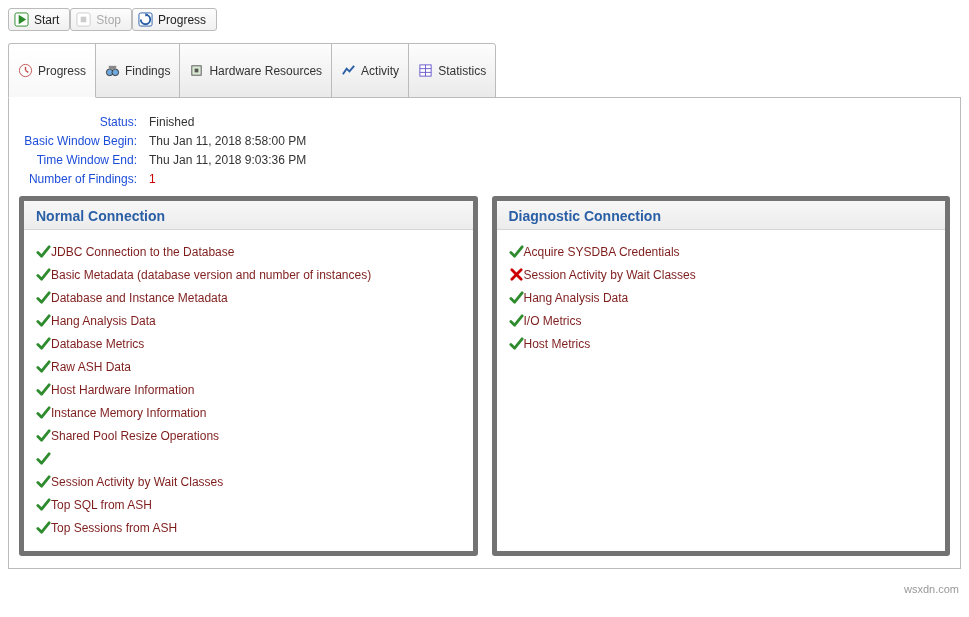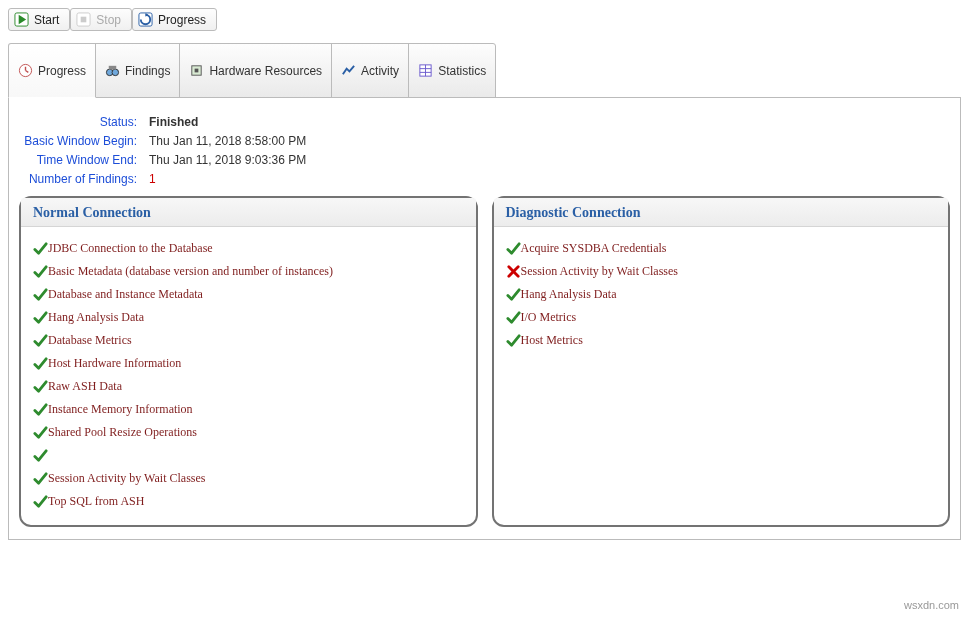--- a/index.html
+++ b/index.html
@@ -68,32 +68,31 @@
       display: flex;
       margin: 5px 0;
     }
     .kv-key {
       width: 130px;
       text-align: right;
       padding-right: 12px;
       color: #1d4ed8;
     }
     .kv-val { }
-    .kv-val.bold { font-weight: bold; }
+    .kv-val.bold { font-weight: normal; }
     .kv-val.red { color: #c00; }
     .panels-row {
       display: flex;
       gap: 14px;
       margin-top: 10px;
     }
     .subpanel {
       flex: 1;
-      border: 2px solid #737373;
-      border-radius: 12px;
-      font-family: Liberation Serif, serif;
+      border: 5px solid #737373;
+      border-radius: 3px;
     }
     .sub-header {
       padding: 7px 12px 5px;
       font-size: 14px;
       font-weight: bold;
       color: #2a5fa5;
       background: linear-gradient(#f7f7f7, #ececec);
       border-bottom: 1px solid #d5d5d5;
       border-top-left-radius:3px;border-top-right-radius:3px;
     }
@@ -103,21 +102,21 @@
     .item-row {
       display: flex;
       align-items: center;
       padding: 4px 0;
       font-size: 12px;
       color: #7f1d1d;
     }
     .status-icon { width:15px; height:15px; flex-shrink:0; }
     .watermark {
       position: fixed;
-      bottom: 6px; right: 10px;
+      bottom: 22px; right: 10px;
       font-size: 11px;
       color: #999;
     }
   </style>
 </head>
 <body>
 
 <div class="toolbar">
   <button class="btn">
     <span class="btn-icon">
@@ -251,32 +250,32 @@
           <div class="item-row">
             <span class="status-icon"><svg viewBox="0 0 16 16">
                 <polyline points="2,9 6,13 14,3" fill="none" stroke="#2e8b2e" stroke-width="3" stroke-linecap="round" stroke-linejoin="round"></polyline>
               </svg></span>
             <span>Database Metrics</span>
           </div>
           <div class="item-row">
             <span class="status-icon"><svg viewBox="0 0 16 16">
                 <polyline points="2,9 6,13 14,3" fill="none" stroke="#2e8b2e" stroke-width="3" stroke-linecap="round" stroke-linejoin="round"></polyline>
               </svg></span>
+            <span>Raw ASH Data</span>
+          </div>
+          <div class="item-row">
+            <span class="status-icon"><svg viewBox="0 0 16 16">
+                <polyline points="2,9 6,13 14,3" fill="none" stroke="#2e8b2e" stroke-width="3" stroke-linecap="round" stroke-linejoin="round"></polyline>
+              </svg></span>
             <span>Host Hardware Information</span>
           </div>
           <div class="item-row">
             <span class="status-icon"><svg viewBox="0 0 16 16">
                 <polyline points="2,9 6,13 14,3" fill="none" stroke="#2e8b2e" stroke-width="3" stroke-linecap="round" stroke-linejoin="round"></polyline>
               </svg></span>
-            <span>Raw ASH Data</span>
-          </div>
-          <div class="item-row">
-            <span class="status-icon"><svg viewBox="0 0 16 16">
-                <polyline points="2,9 6,13 14,3" fill="none" stroke="#2e8b2e" stroke-width="3" stroke-linecap="round" stroke-linejoin="round"></polyline>
-              </svg></span>
             <span>Instance Memory Information</span>
           </div>
           <div class="item-row">
             <span class="status-icon"><svg viewBox="0 0 16 16">
                 <polyline points="2,9 6,13 14,3" fill="none" stroke="#2e8b2e" stroke-width="3" stroke-linecap="round" stroke-linejoin="round"></polyline>
               </svg></span>
             <span>Shared Pool Resize Operations</span>
           </div>
           <div class="item-row">
             <span class="status-icon"><svg viewBox="0 0 16 16">
@@ -287,20 +286,26 @@
             <span class="status-icon"><svg viewBox="0 0 16 16">
                 <polyline points="2,9 6,13 14,3" fill="none" stroke="#2e8b2e" stroke-width="3" stroke-linecap="round" stroke-linejoin="round"></polyline>
               </svg></span>
             <span>Session Activity by Wait Classes</span>
           </div>
           <div class="item-row">
             <span class="status-icon"><svg viewBox="0 0 16 16">
                 <polyline points="2,9 6,13 14,3" fill="none" stroke="#2e8b2e" stroke-width="3" stroke-linecap="round" stroke-linejoin="round"></polyline>
               </svg></span>
             <span>Top SQL from ASH</span>
+          </div>
+          <div class="item-row">
+            <span class="status-icon"><svg viewBox="0 0 16 16">
+                <polyline points="2,9 6,13 14,3" fill="none" stroke="#2e8b2e" stroke-width="3" stroke-linecap="round" stroke-linejoin="round"></polyline>
+              </svg></span>
+            <span>Top Sessions from ASH</span>
           </div>
         </div>
     </div>
 
     <div class="subpanel">
       <div class="sub-header">Diagnostic Connection</div>
       <div class="sub-body" id="diag-body">
           <div class="item-row">
             <span class="status-icon"><svg viewBox="0 0 16 16">
                 <polyline points="2,9 6,13 14,3" fill="none" stroke="#2e8b2e" stroke-width="3" stroke-linecap="round" stroke-linejoin="round"></polyline>

